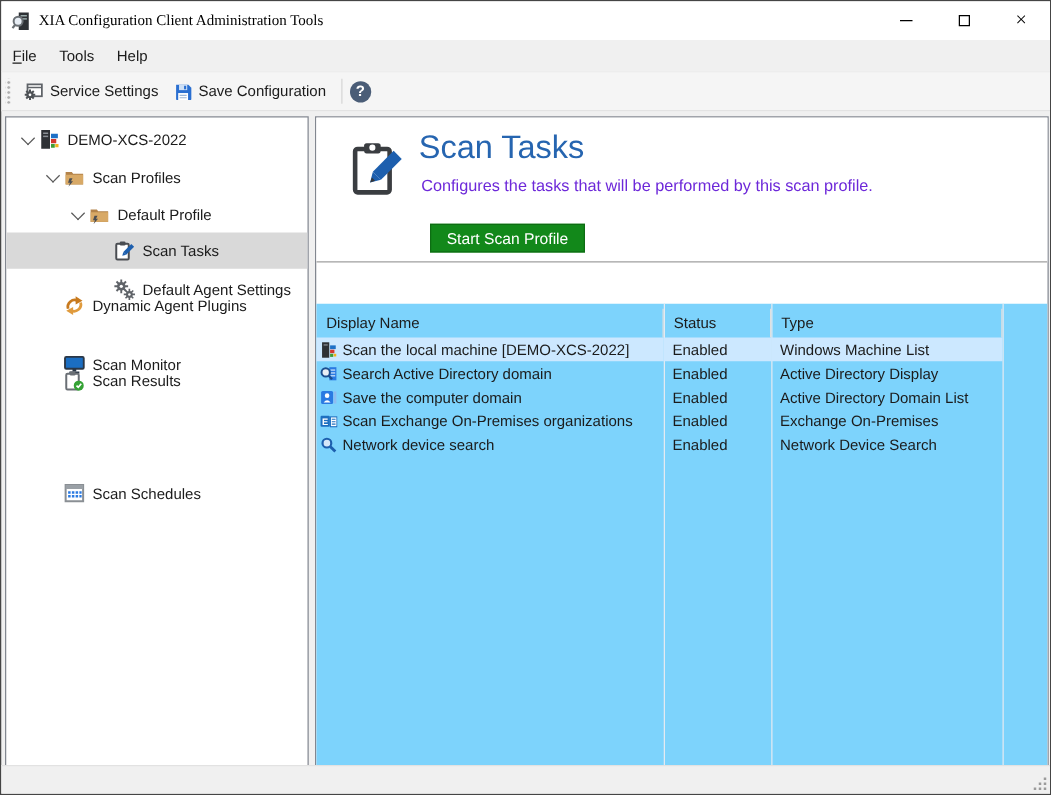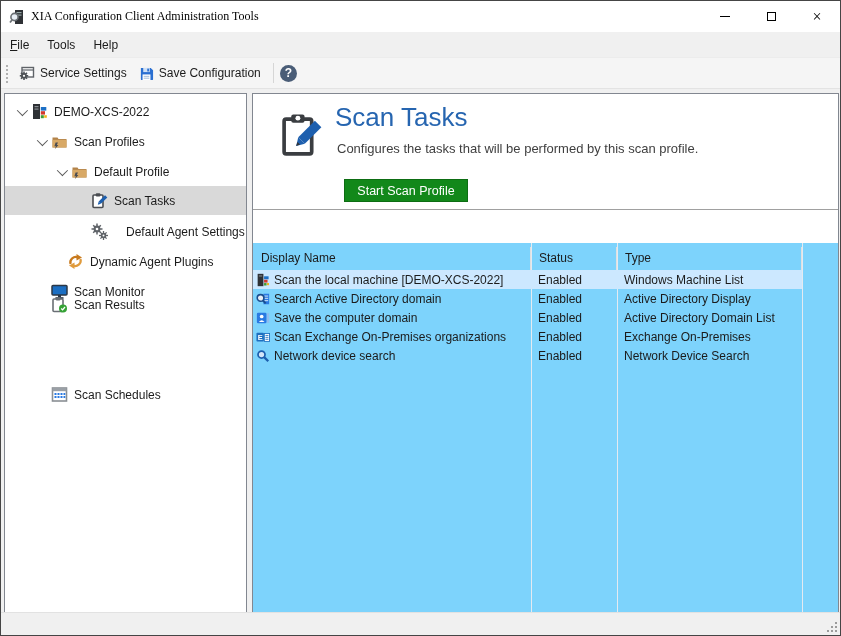--- a/index.html
+++ b/index.html
@@ -39,21 +39,21 @@
   .tree-item.selected { background:#d9d9d9; }
   .chev { width:8px; height:8px; border-right:1.6px solid #595959; border-bottom:1.6px solid #595959; transform:rotate(45deg) translateY(-2px); flex:0 0 auto; }
   .chev-slot { width:20px; display:flex; justify-content:center; flex:0 0 auto; }
   .tree-ico { width:17px; height:17px; margin-right:6px; flex:0 0 auto; }
   .tree-label { white-space:nowrap; }
 
   
   .panel-header { position:absolute; left:0; top:0; right:0; height:116px; background:#fff; border-bottom:1px solid #a0a0a0; }
   .big-icon { position:absolute; left:26px; top:18px; }
   .page-title { position:absolute; left:82px; top:8px; font-size:26px; color:#2665b0; }
-  .page-desc { position:absolute; left:84px; top:47px; font-size:13px; color:#404040; }
+  .page-desc { position:absolute; left:84px; top:47px; font-size:13px; color:#6d28d9; }
   .start-btn { position:absolute; left:91px; top:85px; width:124px; height:23px; background:#12881a; color:#fff; font-size:12.5px; display:flex; align-items:center; justify-content:center; border:1px solid #0d6d13; }
 
   
   .listview { position:absolute; left:0; top:116px; right:0; bottom:0; background:#7dd3fc;margin-top:33px; }
   .col-line { position:absolute; top:0; bottom:0; width:1px; background:#e4eaf1; }
   .lv-header { position:absolute; left:0; top:4px; right:0; height:23px; display:grid; grid-template-columns:278px 86px 185px 1fr; }
   .lv-hcell { padding:4px 0 0 8px; border-right:1px solid #e0e0e0; font-size:12px; color:#1b1b1b; }
   .lv-hcell:last-child { border-right:none; }
   .lv-rows { position:absolute; left:0; top:27px; right:0; }
   .lv-row { height:19px; display:grid; grid-template-columns:278px 86px 185px 1fr; align-items:center; }
@@ -195,21 +195,21 @@
           <rect x="4.8" y="1.2" width="4.6" height="3.2" rx="1" fill="#4a4d52"></rect>
           <g transform="rotate(45 11 8.5)">
             <rect x="9.4" y="2.6" width="3.2" height="9" fill="#1d5fae"></rect>
             <polygon points="9.4,11.6 12.6,11.6 11,14.4" fill="#1d5fae"></polygon>
           </g>
         </svg>
       </span>
       <span class="tree-label">Scan Tasks</span>
     </div>
 
-    <div class="tree-item" style="top:123px;gap:12px;">
+    <div class="tree-item" style="top:123px;">
       <span class="tree-ico" style="margin-left:86px;">
         <svg width="17" height="17" viewBox="0 0 17 17">
           <g stroke="#5f6368" stroke-width="1.5">
             <line x1="6" y1="0.5" x2="6" y2="11.5"></line>
               <line x1="0.5" y1="6" x2="11.5" y2="6"></line>
             <line x1="2.2" y1="2.2" x2="9.8" y2="9.8"></line>
               <line x1="9.8" y1="2.2" x2="2.2" y2="9.8"></line>
           </g>
           <circle cx="6" cy="6" r="3.4" fill="#5f6368"></circle>
             <circle cx="6" cy="6" r="1.3" fill="#fff"></circle>
@@ -219,21 +219,21 @@
             <line x1="9.4" y1="9.4" x2="15.6" y2="15.6"></line>
               <line x1="15.6" y1="9.4" x2="9.4" y2="15.6"></line>
           </g>
           <circle cx="12.5" cy="12.5" r="2.7" fill="#5f6368"></circle>
             <circle cx="12.5" cy="12.5" r="1" fill="#fff"></circle>
         </svg>
       </span>
       <span class="tree-label">Default Agent Settings</span>
     </div>
 
-    <div class="tree-item" style="top:153px;padding-left:16px;">
+    <div class="tree-item" style="top:136px;">
       <span class="tree-ico" style="margin-left:46px;">
         <svg width="17" height="17" viewBox="0 0 17 17">
           <path d="M3.5 11 a5.5 5.5 0 0 1 7.5-6.5" stroke="#c87a1e" stroke-width="2.2" fill="none"></path>
           <polygon points="9.5,1 15,4.5 9.5,7.5" fill="#c87a1e"></polygon>
           <path d="M13.5 6 a5.5 5.5 0 0 1 -7.5 6.5" stroke="#e09b3d" stroke-width="2.2" fill="none"></path>
           <polygon points="7.5,16 2,12.5 7.5,9.5" fill="#e09b3d"></polygon>
         </svg>
       </span>
       <span class="tree-label">Dynamic Agent Plugins</span>
     </div>

